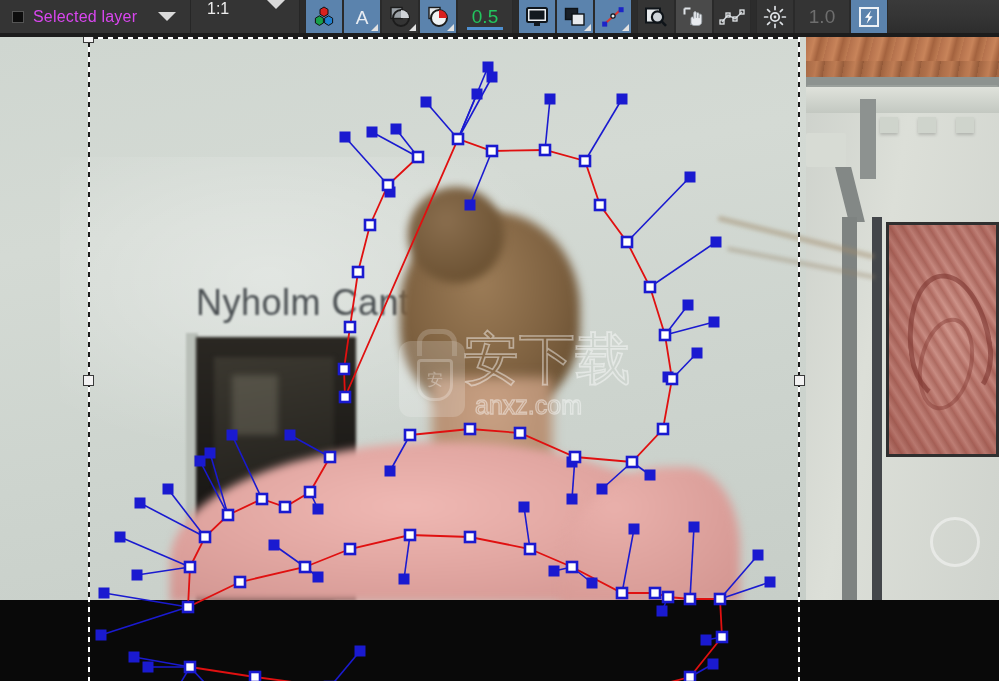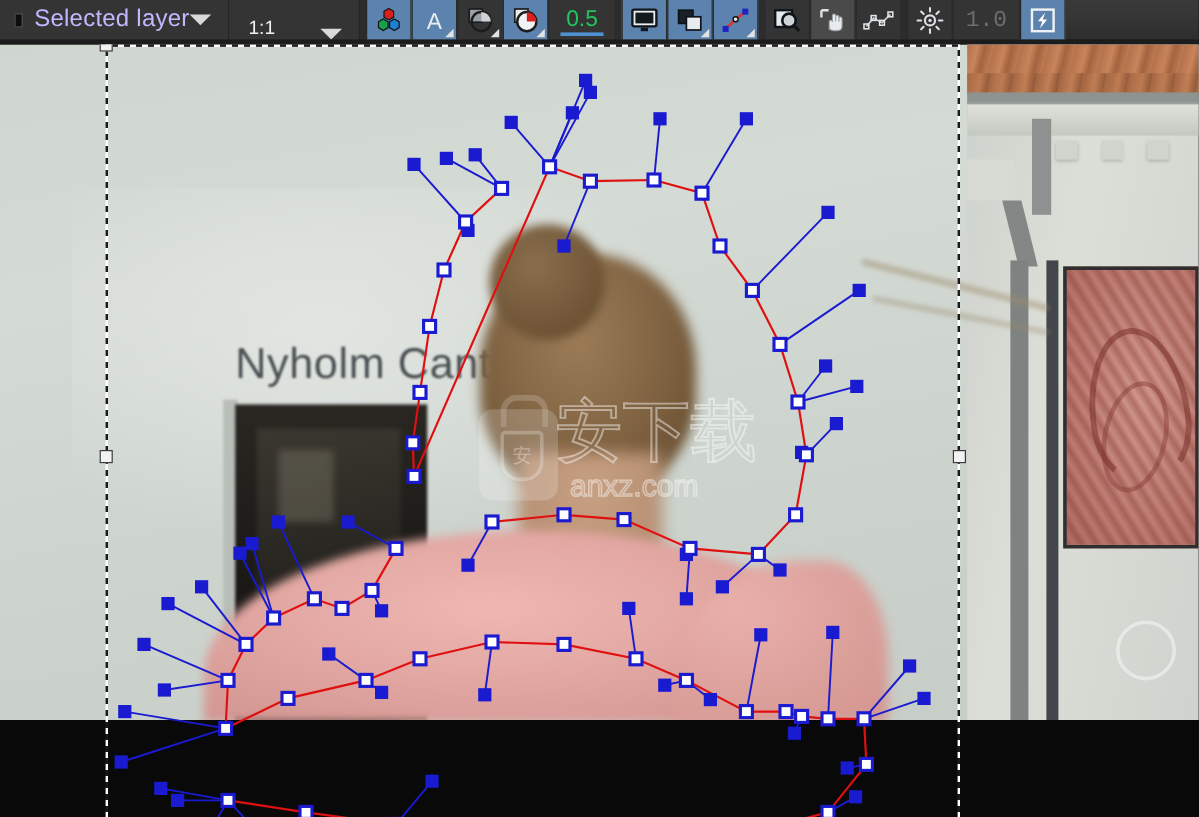--- a/index.html
+++ b/index.html
@@ -12,34 +12,34 @@
     display:flex;align-items:stretch;box-sizing:border-box;}
   .toolbar:after{content:"";position:absolute;left:0;top:33px;width:999px;height:4px;background:#1c1c1c;}
   .tcell{position:relative;display:flex;align-items:center;justify-content:center;
     background:#343434;border-left:1px solid #2a2a2a;border-right:1px solid #2a2a2a;
     box-sizing:border-box;height:33px;}
   .tcell.sel{background:#5b83ad;}
   .tcell.lite{background:#4a4a4a;}
   .sep{width:5px;background:#2c2c2c;height:33px;}
 
   .swatch-sq{width:10px;height:10px;background:#0d0d0d;border:1px solid #555;margin:0 9px 0 12px;}
-  .lbl{color:#c4b5fd;font-size:20px;letter-spacing:.2px;white-space:nowrap;}
+  .lbl{color:#d946ef;font-size:16px;letter-spacing:.2px;white-space:nowrap;}
   .layerbox{display:flex;align-items:center;width:190px;background:#343434;height:33px;
     border-right:1px solid #262626;}
   .caret{width:0;height:0;border-left:9px solid transparent;border-right:9px solid transparent;
     border-top:9px solid #d9d9d9;margin:0 14px 0 auto;}
-  .zoombox{display:flex;align-items:flex-end;width:108px;background:#343434;height:33px;border-right:1px solid #262626;}
+  .zoombox{display:flex;align-items:flex-start;width:108px;background:#343434;height:33px;border-right:1px solid #262626;}
   .zoomtxt{color:#eee;font-size:16px;margin-left:16px;}
 
   .ibtn{width:38px;}
   .corner{position:absolute;right:2px;bottom:2px;width:0;height:0;
     border-left:7px solid transparent;border-bottom:7px solid #e2e2e2;}
   .numcell{width:56px;}
   .numtxt{font-size:19px;color:#22c55e;}
-  .numtxt.dim{color:#6e6e6e;font-family:Liberation Mono, monospace;}
+  .numtxt.dim{color:#6e6e6e;}
   .ubar{position:absolute;left:9px;right:9px;bottom:3px;height:3px;background:#4f90d0;}
 
   
   .stage{position:absolute;left:0;top:37px;width:999px;height:644px;background:#0e0e0e;overflow:hidden;}
   .photo{position:absolute;left:0;top:0;width:999px;height:563px;overflow:hidden;}
   .letterbox{position:absolute;left:0;top:563px;width:999px;height:81px;background:#090909;}
 
   
   .wall{position:absolute;left:0;top:0;width:999px;height:563px;
     background:linear-gradient(170deg,#cfd6d0 0%,#d4dad4 30%,#cdd4ce 62%,#c6cdc7 100%);}

